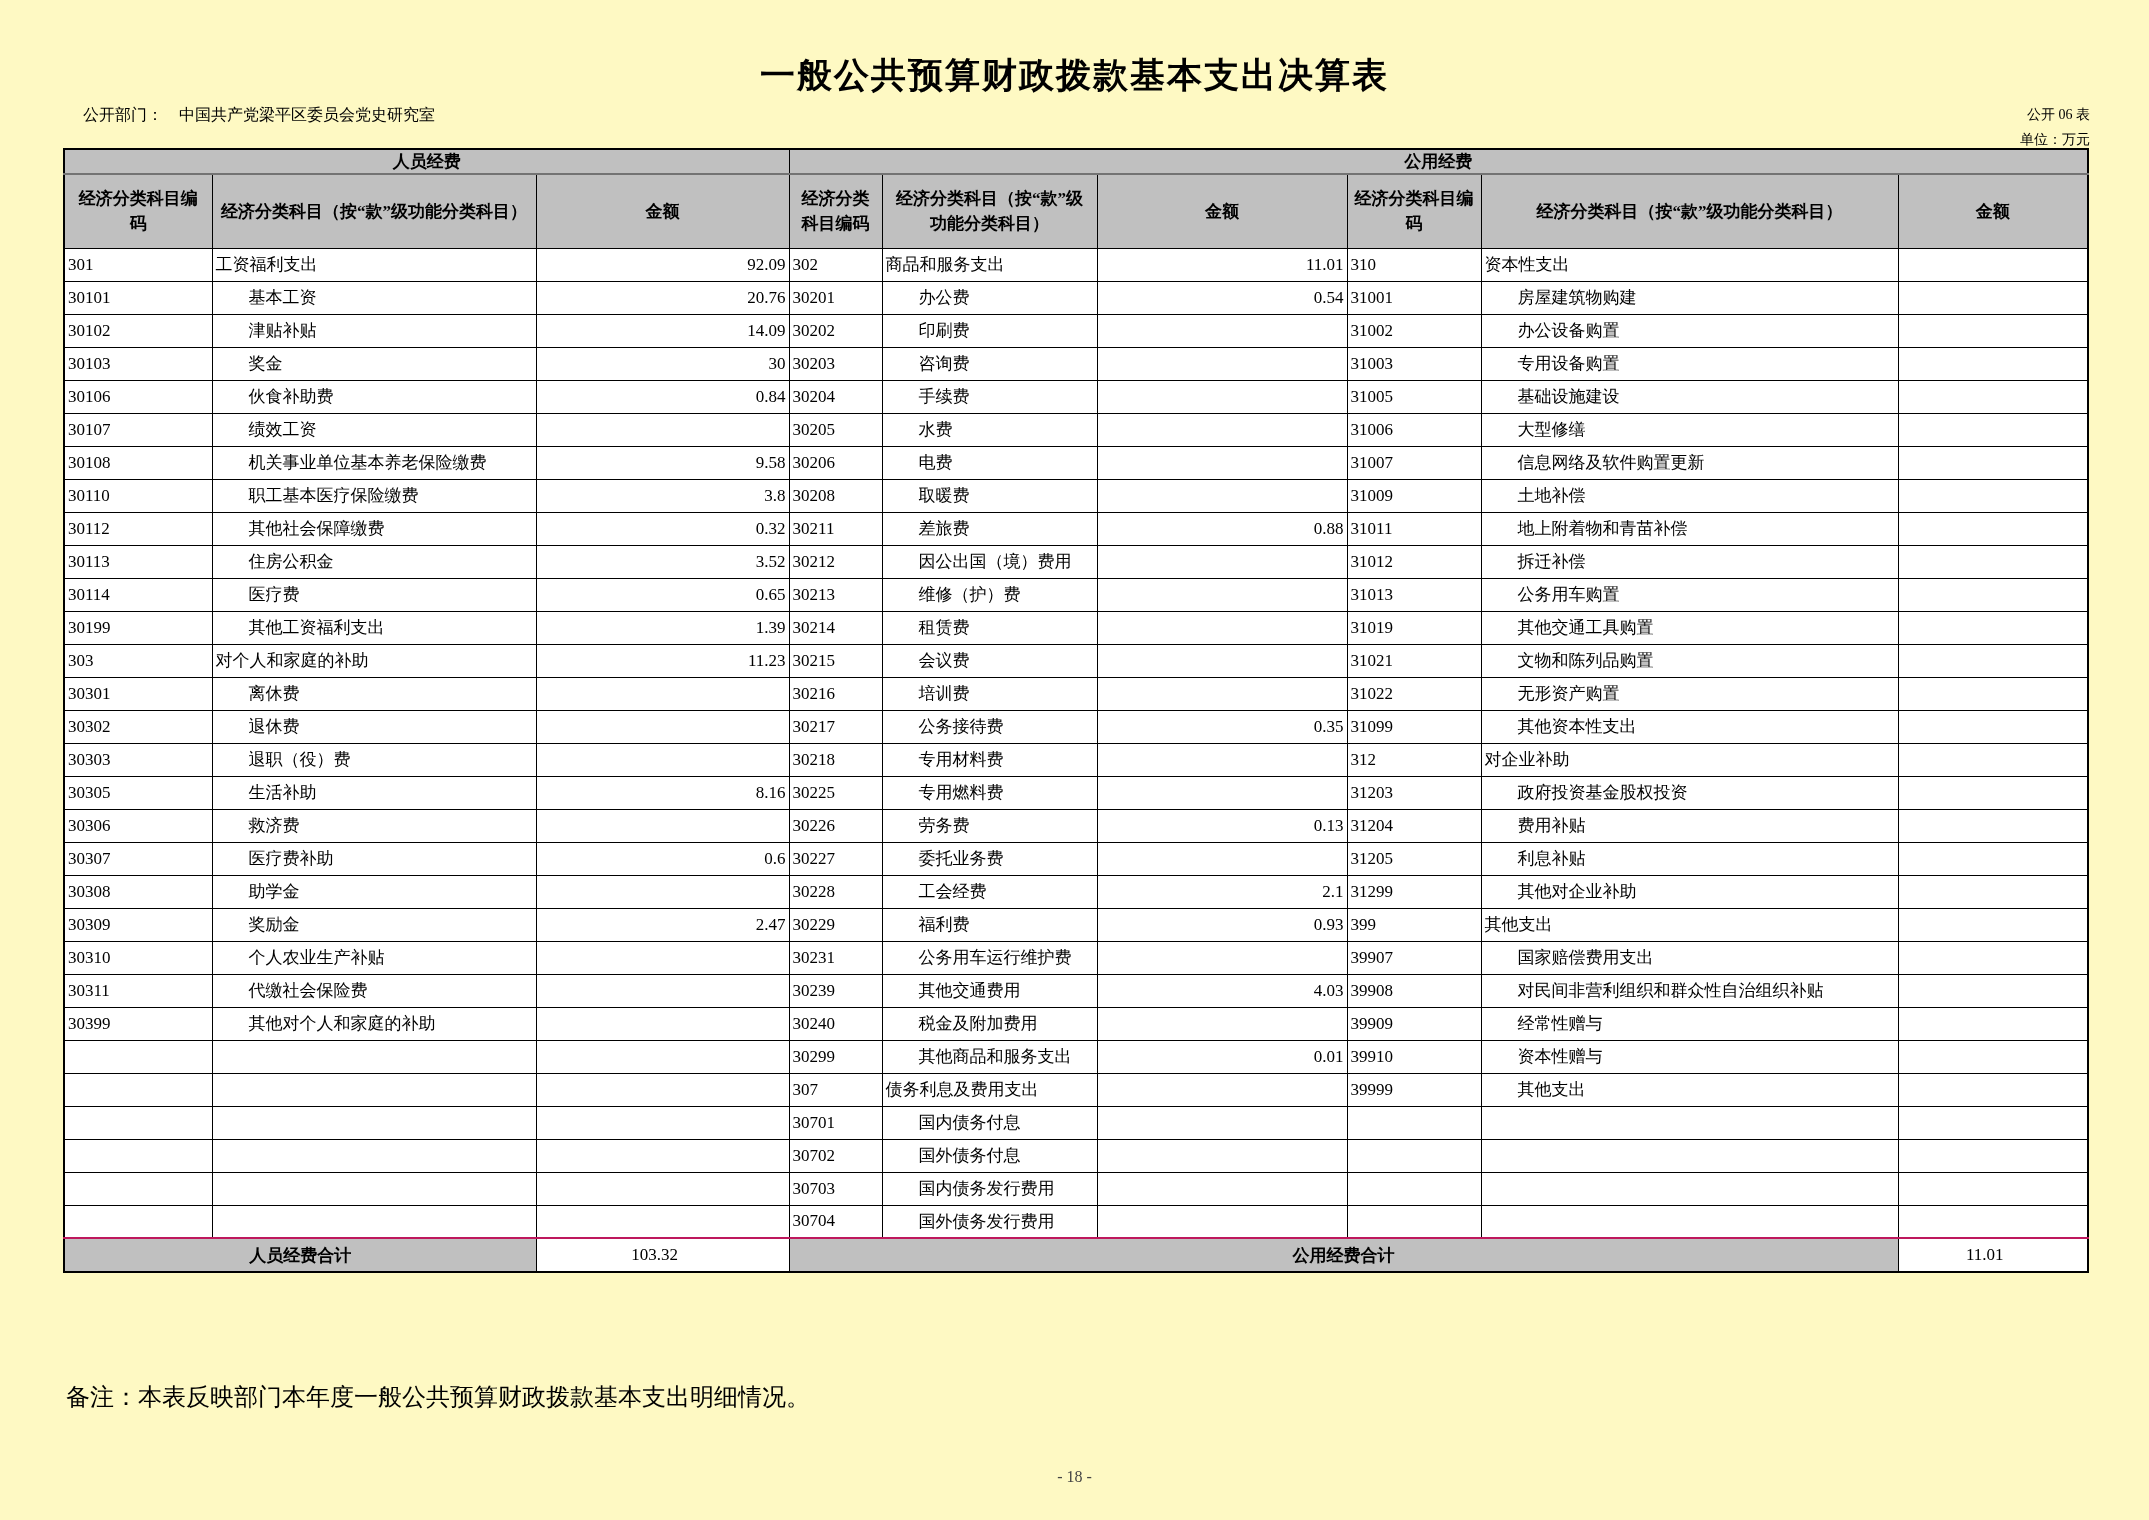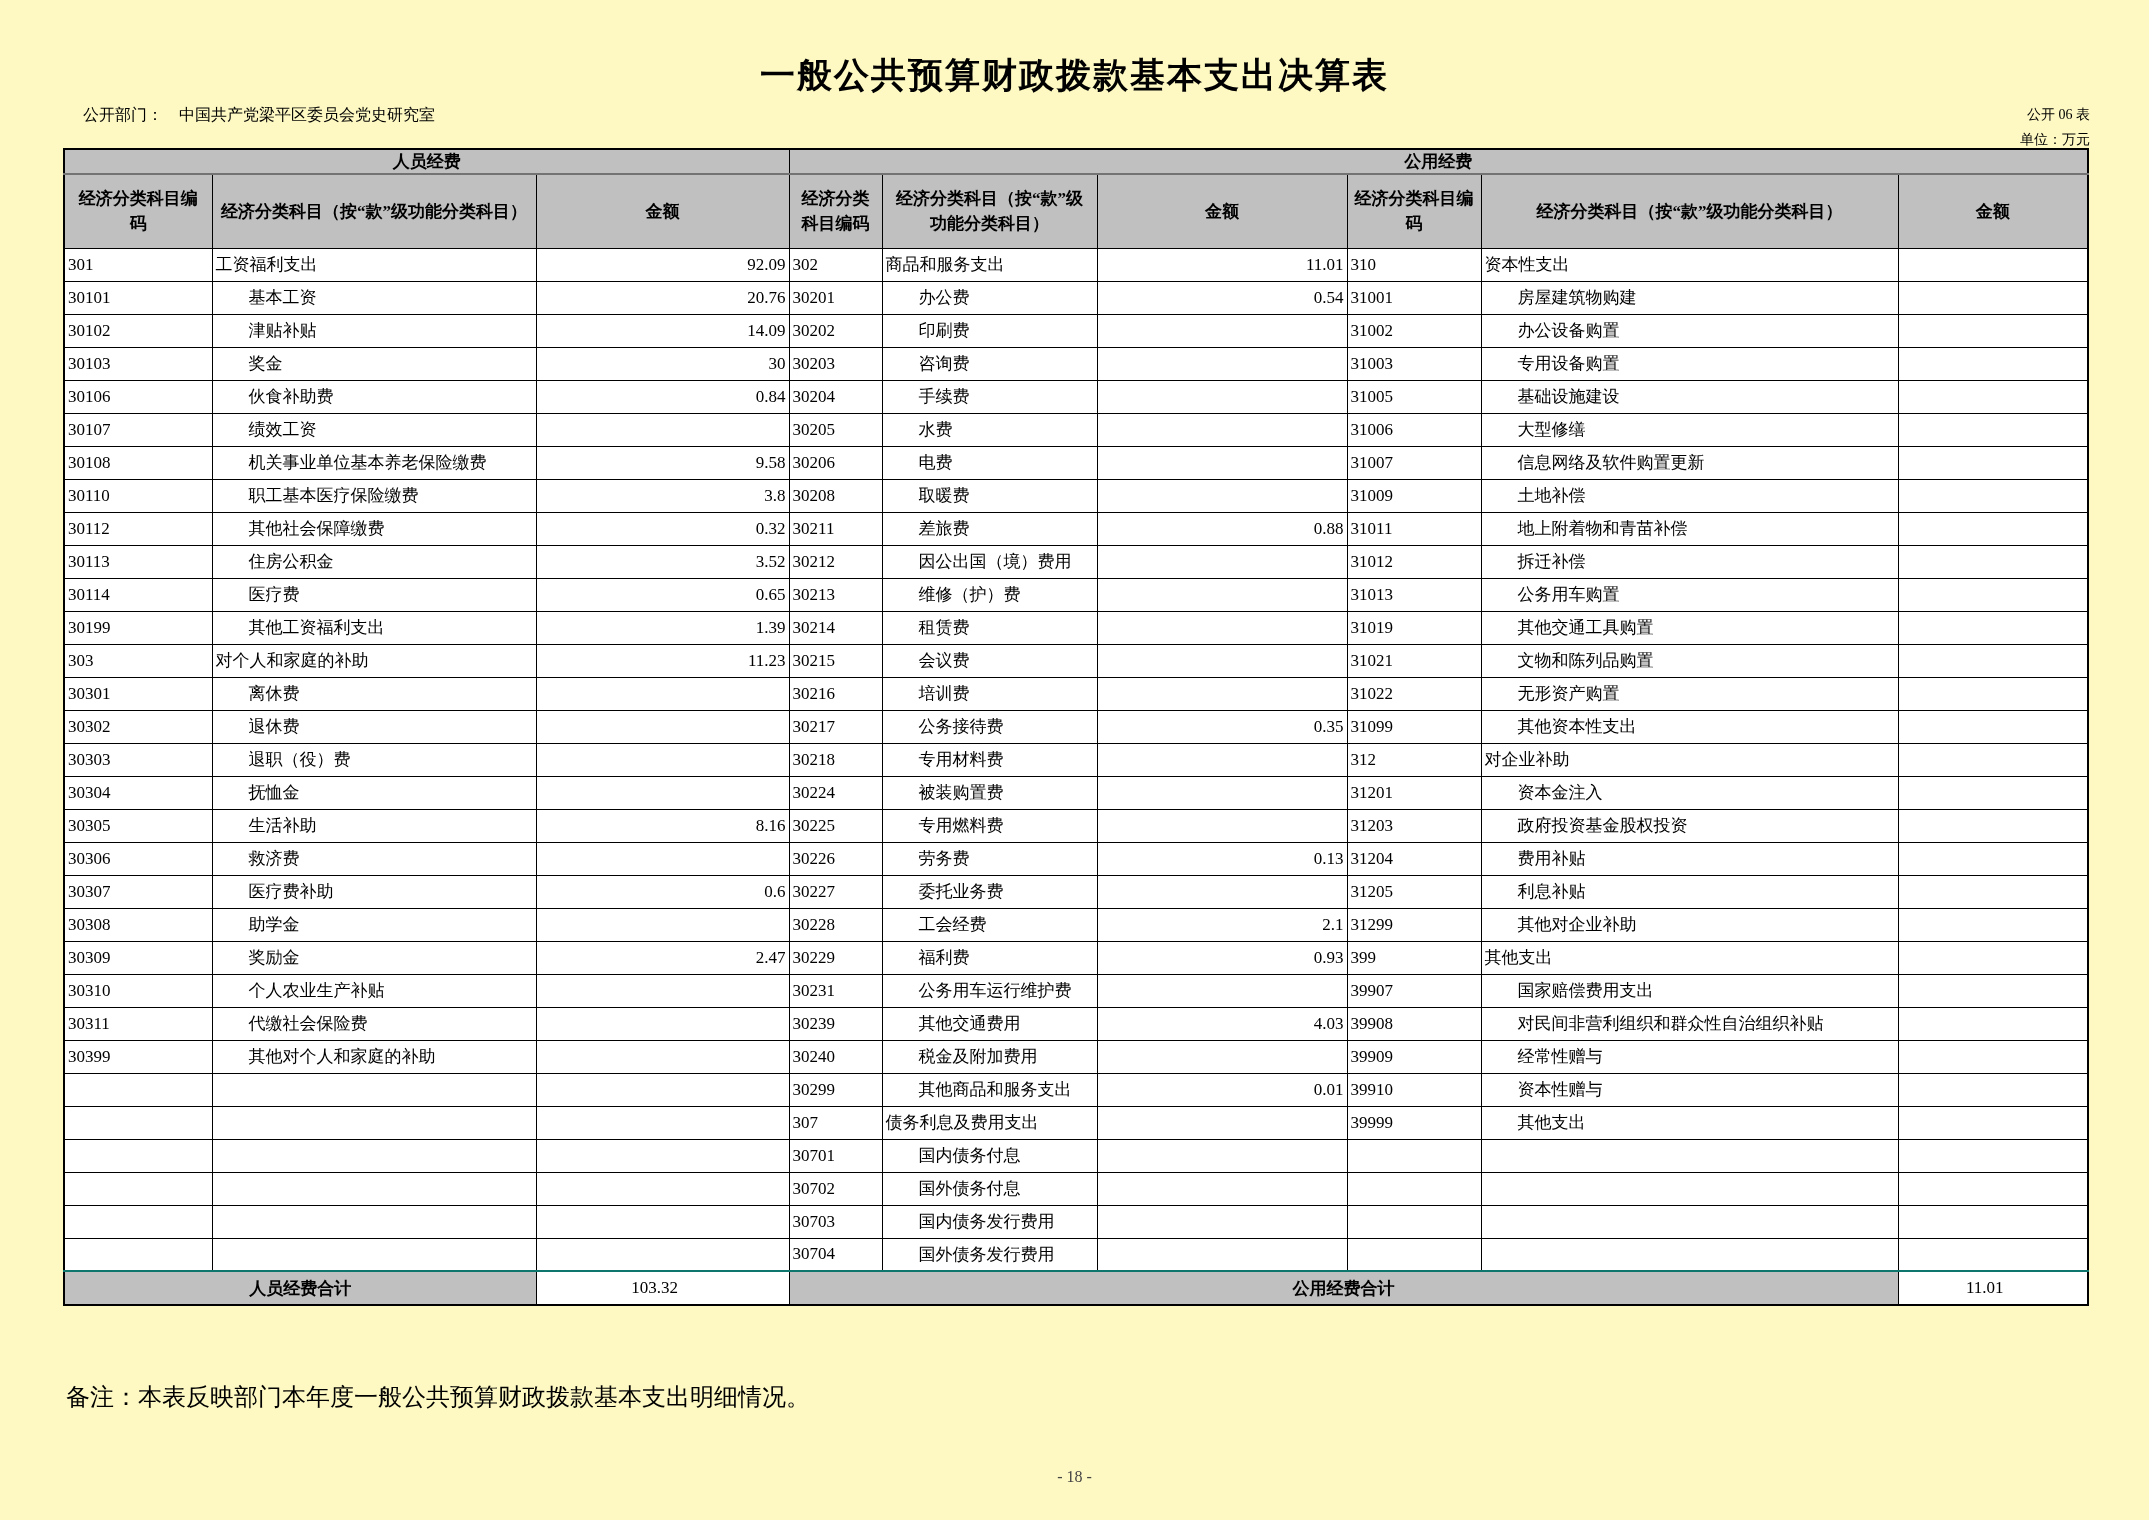--- a/index.html
+++ b/index.html
@@ -69,21 +69,21 @@
     background: #c0c0c0;
     white-space: normal;
     line-height: 25px;
     padding: 0 6px;
   }
   td.c-code { background: #c0c0c0; text-align: left; padding-left: 4px; }
   td.c-name { background: #c0c0c0; text-align: left; padding-left: 4px; }
   td.c-name.indent { padding-left: 36px; }
   td.c-amt { background: #ffffff; text-align: right; padding-right: 7px; }
   tr.total-row td {
-    border-top: 2px solid #0f766e;
+    border-top: 2px solid #be185d;
     border-bottom: 2px solid #000;
     height: 34px;
   }
   tr.total-row td.t-label {
     background: #c0c0c0;
     text-align: center;
     font-weight: bold;
   }
   tr.total-row td.t-amt { background: #ffffff; text-align: center; padding-right: 19px; }
   .note-line {
@@ -314,31 +314,20 @@
           <td class="c-name indent">退职（役）费</td>
           <td class="c-amt"></td>
           <td class="c-code">30218</td>
           <td class="c-name indent">专用材料费</td>
           <td class="c-amt"></td>
           <td class="c-code">312</td>
           <td class="c-name">对企业补助</td>
           <td class="c-amt"></td>
         </tr>
         <tr>
-          <td class="c-code">30304</td>
-          <td class="c-name indent">抚恤金</td>
-          <td class="c-amt"></td>
-          <td class="c-code">30224</td>
-          <td class="c-name indent">被装购置费</td>
-          <td class="c-amt"></td>
-          <td class="c-code">31201</td>
-          <td class="c-name indent">资本金注入</td>
-          <td class="c-amt"></td>
-        </tr>
-        <tr>
           <td class="c-code">30305</td>
           <td class="c-name indent">生活补助</td>
           <td class="c-amt">8.16</td>
           <td class="c-code">30225</td>
           <td class="c-name indent">专用燃料费</td>
           <td class="c-amt"></td>
           <td class="c-code">31203</td>
           <td class="c-name indent">政府投资基金股权投资</td>
           <td class="c-amt"></td>
         </tr>

